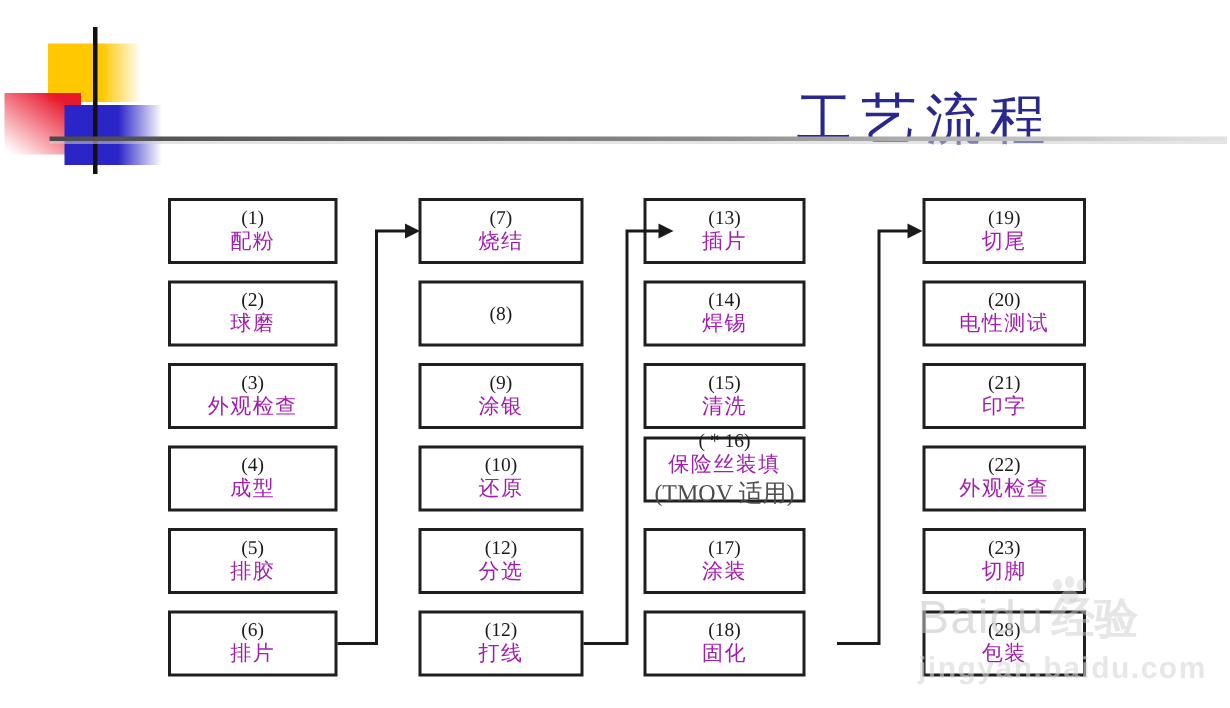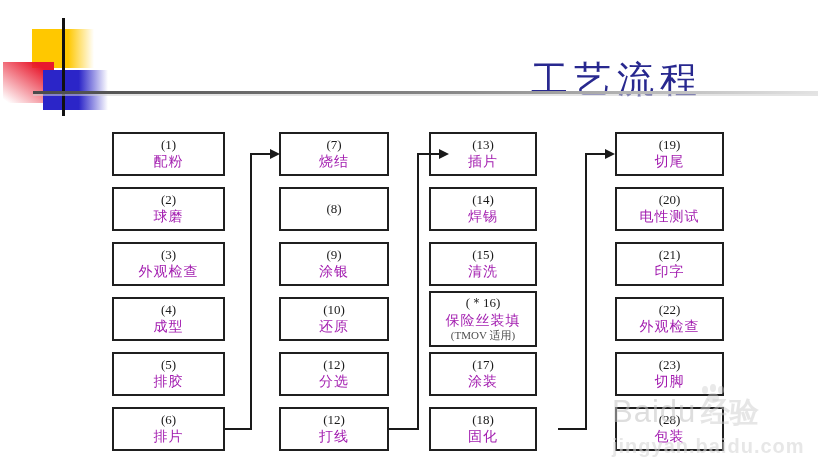--- a/index.html
+++ b/index.html
@@ -35,24 +35,24 @@
     border:2px solid #1f1f1f;background:#fff;
     display:flex;flex-direction:column;align-items:center;justify-content:center;
     line-height:1.25;text-align:center;
   }
   .c1{left:112px;width:113px;}
   .c2{left:279px;width:110px;}
   .c3{left:429px;width:108px;}
   .c4{left:615px;width:109px;}
   .r1{top:132px;} .r2{top:187px;} .r3{top:242px;}
   .r4{top:297px;} .r5{top:352px;} .r6{top:407px;}
-  .box.tall{top:291px;height:56px;}
+  .box.tall{top:291px;height:44px;}
   .num{font-size:13px;color:#1a1a1a;}
   .lbl{font-size:14px;color:#a21caf;letter-spacing:1px;}
-  .note{font-size:11px;color:#4d4d4d;}
+  .note{font-size:16px;color:#4d4d4d;}
   
   .connectors{position:absolute;left:0;top:0;width:820px;height:472px;z-index:1;pointer-events:none;}
   
   .watermark{position:absolute;left:612px;top:393px;width:210px;z-index:6;
     font-family:"Liberation Sans","DejaVu Sans",sans-serif;pointer-events:none;}
   .wm-brand{font-size:31px;font-weight:normal;color:rgba(195,195,195,0.55);letter-spacing:1px;}
   .wm-cn{font-size:29px;font-weight:bold;color:rgba(205,205,205,0.5);}
   .wm-url{font-size:20px;font-weight:bold;color:rgba(215,215,215,0.6);margin-top:2px;letter-spacing:1px;}
   .paw{position:absolute;left:88px;top:-9px;opacity:.45;}
 </style>

